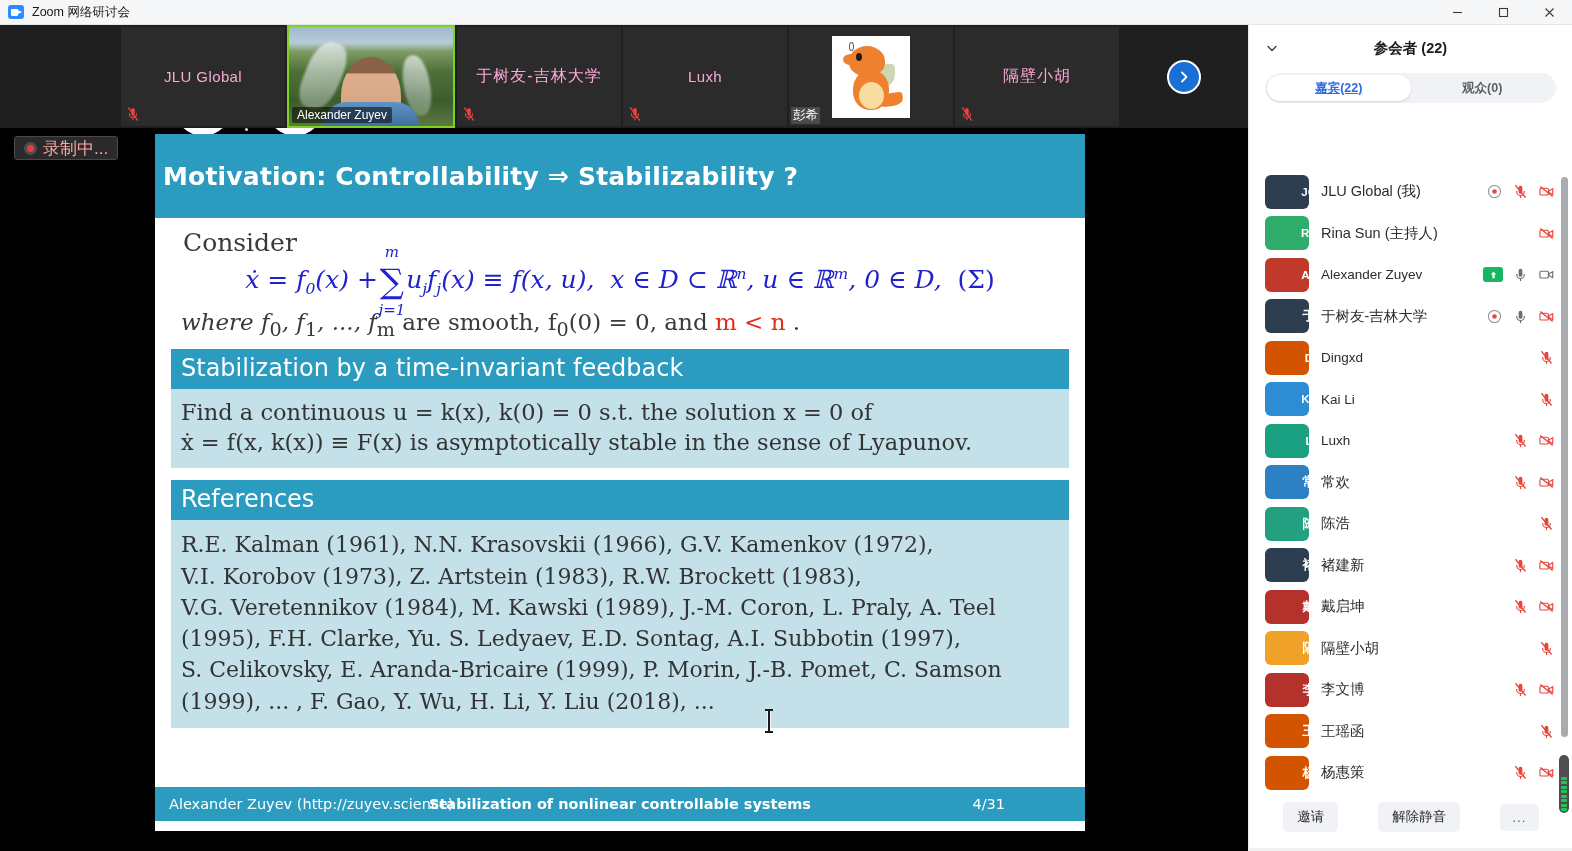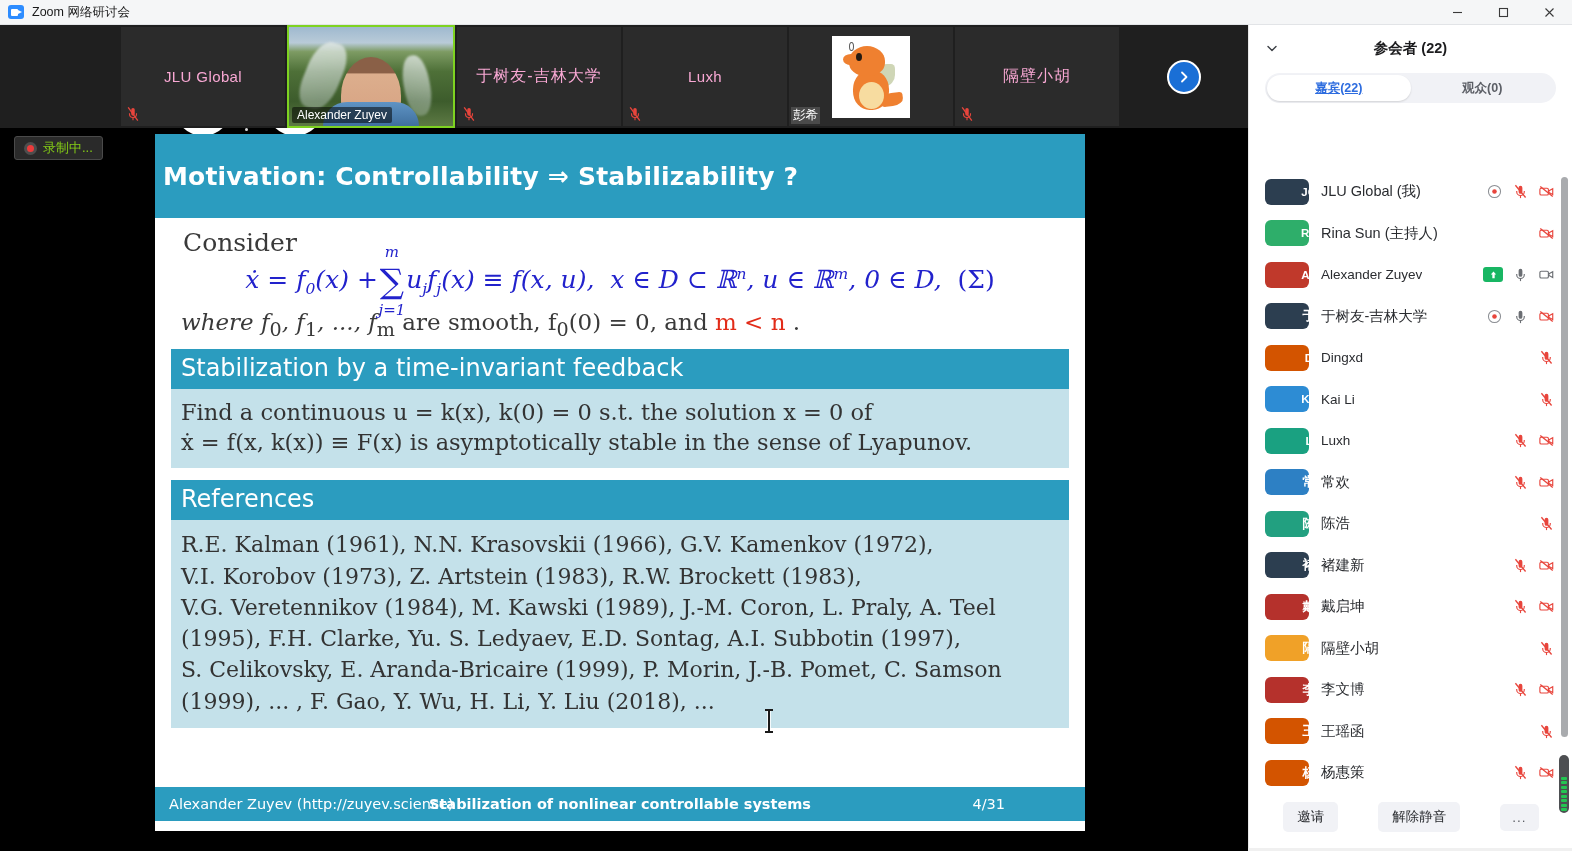--- a/index.html
+++ b/index.html
@@ -147,21 +147,21 @@
     background: #000000;
   }
   .rec-pill {
     position: absolute; left: 14px; top: 8px; height: 24px;
     background: #2a2a2a; border: 1px solid #4a4a4a; border-radius: 3px;
     display: flex; align-items: center; padding: 0 9px; gap: 6px;
   }
   .rec-dot-wrap { width: 13px; height: 13px; border-radius: 50%; background: #4d4d4d;
     display: flex; align-items: center; justify-content: center; }
   .rec-dot { width: 7px; height: 7px; border-radius: 50%; background: #ec3b3b; }
-  .rec-text { color: #84cc16; font-size: 13px; white-space: nowrap; }
+  .rec-text { color: #fca5a5; font-size: 17px; white-space: nowrap; }
 
   
   .slide {
     position: absolute; left: 155px; top: 128px; width: 930px; height: 703px;
     background: #ffffff; overflow: hidden;
   }
   .slide-toolbar-peek {
     position: absolute; left: 0; top: 0; width: 930px; height: 6px; background: #000;
   }
   .peek-circle {
@@ -274,21 +274,21 @@
   }
   .search-text { font-size: 13px; color: #9a9ca1; }
   .plist {
     position: absolute; left: 0; top: 146px; width: 324px; height: 640px;
     overflow: hidden;
   }
   .prow {
     height: 41.5px; display: flex; align-items: center; padding: 0 18px 0 16px;
   }
   .avatar {
-    width: 26px; height: 26px; border-radius: 6px; flex: none;
+    width: 26px; height: 34px; border-radius: 6px; flex: none;
     display: flex; align-items: center; justify-content: center;
     color: #ffffff; font-size: 11.5px; font-weight: bold; padding-left: 44px;
   }
   .avatar.cjk { font-size: 13px; }
   .pname {
     margin-left: 12px; font-size: 13.5px; color: #2a2c30;
     white-space: nowrap; overflow: hidden; text-overflow: ellipsis;
   }
   .pname.cjk { font-size: 14.5px; }
   .picons { margin-left: auto; display: flex; align-items: center; gap: 9px; }

